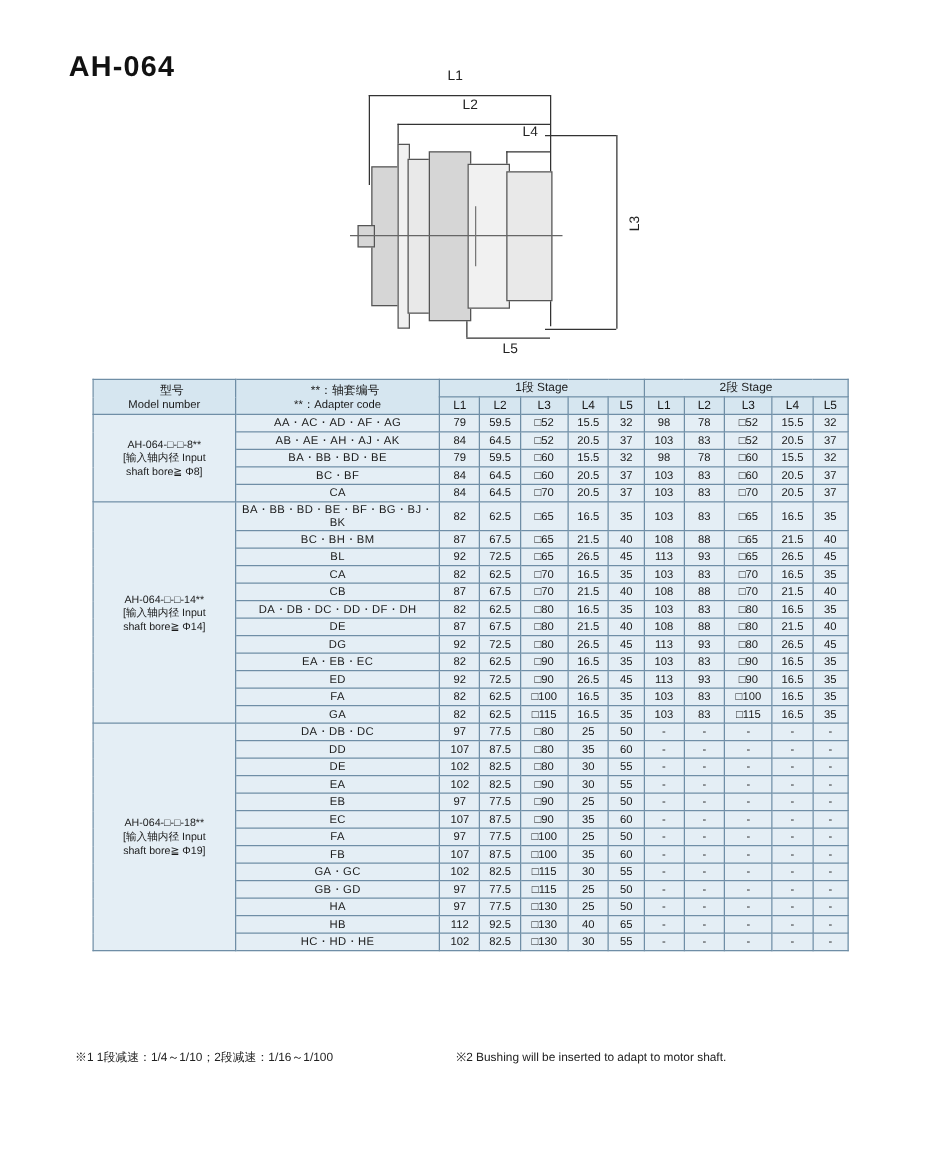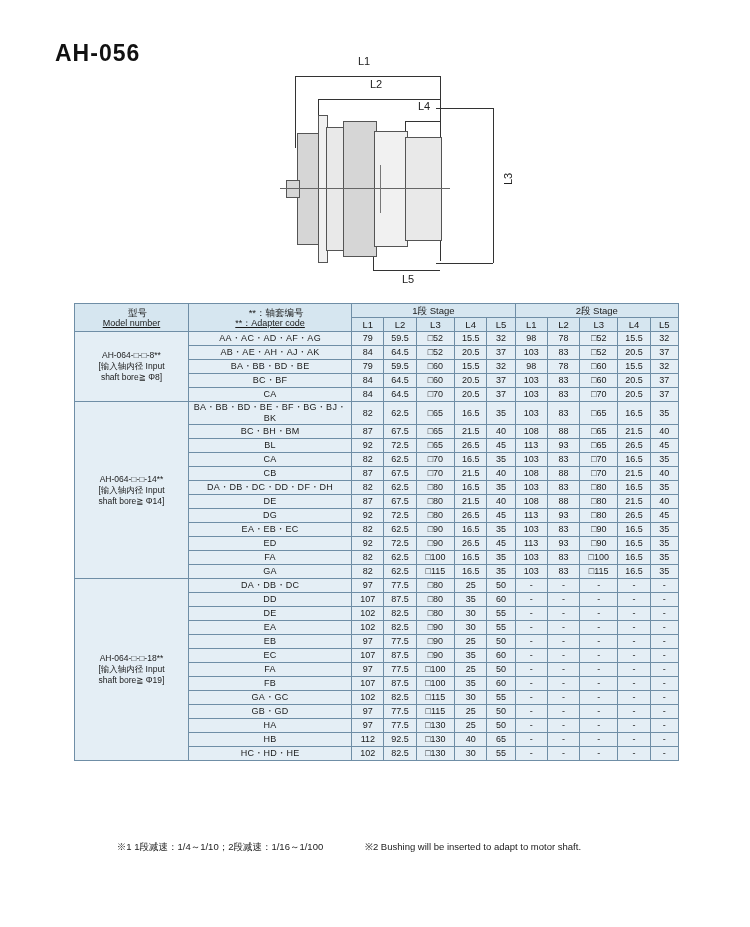--- a/index.html
+++ b/index.html
@@ -94,52 +94,51 @@
     white-space: pre-line;
     margin-top: 12px;
   }
   td.adapter {
     font-size: 9px;
     letter-spacing: 0.3px;
     margin-left: 39px;
   }
   td.num { font-size: 9px; }
   .cn { font-size: 9.5px; padding-left: 12px; }
-  .en { font-size: 9px; text-decoration: underline; }
+  .en { font-size: 9px; }
   
   .notes {
     position: absolute;
     left: 60px;
     top: 838px;
     width: 640px;
     font-size: 9.5px;
     color: #222;
   }
   .notes-left {
     position: absolute;
     left: 0;
     top: 0;
     width: 320px;
     line-height: 17px;
-    text-align: center;
   }
   .notes-right {
     position: absolute;
     left: 305px;
     top: 0;
     width: 335px;
     line-height: 17px;
   }
 </style>
 </head>
 <body>
 
 <div class="page">
 
-  <div class="title">AH-056</div>
+  <div class="title">AH-064</div>
 
   <div class="drawing">
 
     <div class="dim-label" style="left:108px; top:10px;">L1</div>
     <div class="dim-line hline" style="left:45px; top:31px; width:145px;"></div>
     <div class="dim-line vline" style="left:45px; top:31px; height:72px;"></div>
     <div class="dim-line vline" style="left:190px; top:31px; height:185px;"></div>
 
     <div class="dim-label" style="left:120px; top:33px;">L2</div>
     <div class="dim-line hline" style="left:68px; top:54px; width:122px;"></div>

